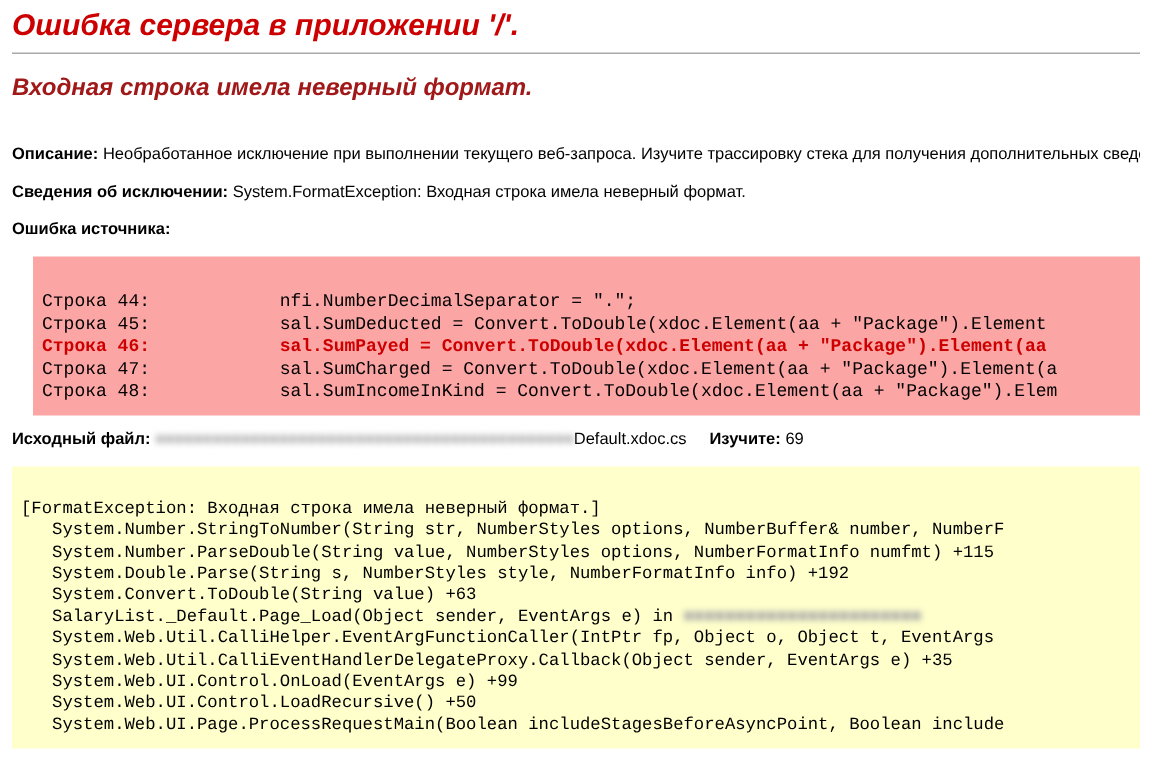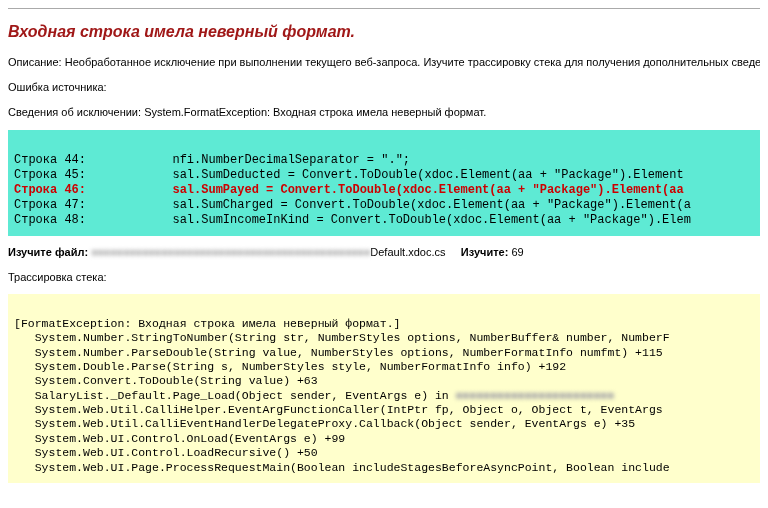--- a/index.html
+++ b/index.html
@@ -27,40 +27,40 @@
     border: none;
     border-top: 1px solid #aaa;
     margin: 2px 0 14px 0;
   }
   h2.subtitle {
     font-family: Arial, Helvetica, sans-serif;
     font-size: 16px;
     font-weight: bold;
     font-style: italic;
     color: #a01818;
-    margin: 0 0 14px 0;
+    margin: 0 0 28px 0;
   }
   .line {
     margin: 0 0 10px 0;
     line-height: 1.35;
     white-space: nowrap;
     overflow: hidden;
   }
   .line .lbl {
-    font-weight: normal;
+    font-weight: bold;
   }
   .code-block {
-    background: #5eead4;
+    background: #fca5a5;
     padding: 8px 6px;
     font-family: Consolas, "Courier New", monospace;
     font-size: 12px;
     line-height: 1.25;
     white-space: pre;
     overflow: hidden;
-    margin: 2px 0 10px 0;
+    margin: 2px 0 10px 14px;
   }
   .code-block .errline {
     color: #cc0000;
     font-weight: bold;
   }
   .srcfile-row {
     margin: 0 0 12px 0;
   }
   .srcfile-row .lbl {
     font-weight: bold;
@@ -85,57 +85,55 @@
     white-space: pre;
     overflow: hidden;
     margin: 2px 0 10px 0;
   }
 </style>
 </head>
 <body>
 
 <div class="page">
 
+  <h1 class="title">Ошибка сервера в приложении '/'.</h1>
   <hr class="rule">
 
   <h2 class="subtitle">Входная строка имела неверный формат.</h2>
 
   <div class="line">
     <span class="lbl">Описание:</span>
     <span>Необработанное исключение при выполнении текущего веб-запроса. Изучите трассировку стека для получения дополнительных сведений о д</span>
   </div>
 
   <div class="line">
-    <span class="lbl">Ошибка источника:</span>
+    <span class="lbl">Сведения об исключении:</span>
+    <span>System.FormatException: Входная строка имела неверный формат.</span>
   </div>
 
   <div class="line">
-    <span class="lbl">Сведения об исключении:</span>
-    <span>System.FormatException: Входная строка имела неверный формат.</span>
+    <span class="lbl">Ошибка источника:</span>
   </div>
 
   <div class="code-block" id="source-code-block">
 Строка 44:            nfi.NumberDecimalSeparator = ".";
 Строка 45:            sal.SumDeducted = Convert.ToDouble(xdoc.Element(aa + "Package").Element 
 <span class="errline">Строка 46:            sal.SumPayed = Convert.ToDouble(xdoc.Element(aa + "Package").Element(aa </span>
 Строка 47:            sal.SumCharged = Convert.ToDouble(xdoc.Element(aa + "Package").Element(a
 Строка 48:            sal.SumIncomeInKind = Convert.ToDouble(xdoc.Element(aa + "Package").Elem
 </div>
 
   <div class="srcfile-row">
-    <span class="lbl">Изучите файл:</span>
+    <span class="lbl">Исходный файл:</span>
     <span class="blurred">■■■■■■■■■■■■■■■■■■■■■■■■■■■■■■■■■■■■■■■■■■■■</span><span>Default.xdoc.cs</span>
     &nbsp;&nbsp;&nbsp;
     <span class="lbl">Изучите:</span>
     <span>69</span>
   </div>
 
-  <div class="line">
-    <span class="lbl">Трассировка стека:</span>
-  </div>
 
   <div class="stack-block" id="stack-block">
 [FormatException: Входная строка имела неверный формат.]
    System.Number.StringToNumber(String str, NumberStyles options, NumberBuffer&amp; number, NumberF
    System.Number.ParseDouble(String value, NumberStyles options, NumberFormatInfo numfmt) +115
    System.Double.Parse(String s, NumberStyles style, NumberFormatInfo info) +192
    System.Convert.ToDouble(String value) +63
    SalaryList._Default.Page_Load(Object sender, EventArgs e) in <span class="blurred2">■■■■■■■■■■■■■■■■■■■■■■■</span>
    System.Web.Util.CalliHelper.EventArgFunctionCaller(IntPtr fp, Object o, Object t, EventArgs 
    System.Web.Util.CalliEventHandlerDelegateProxy.Callback(Object sender, EventArgs e) +35

